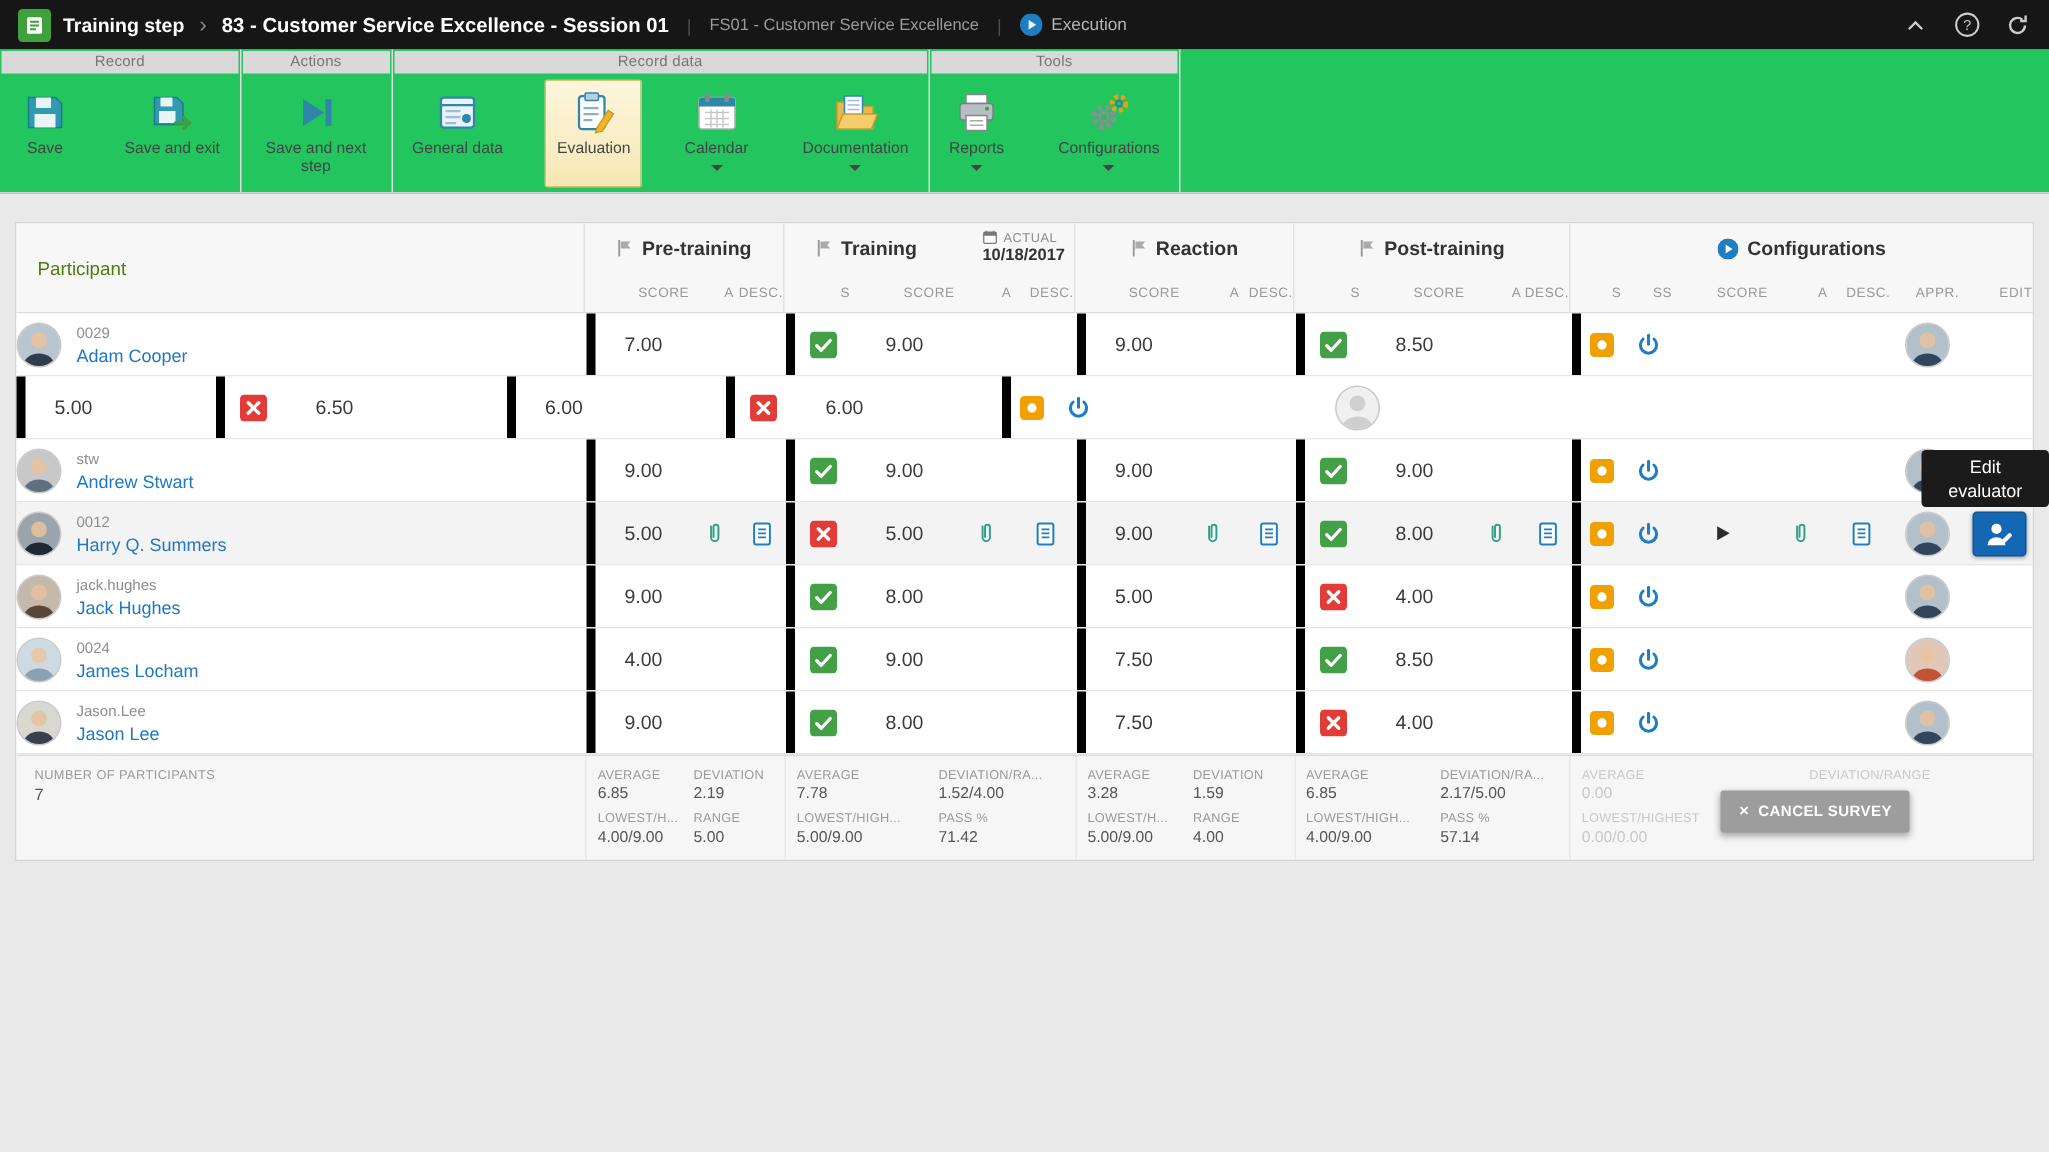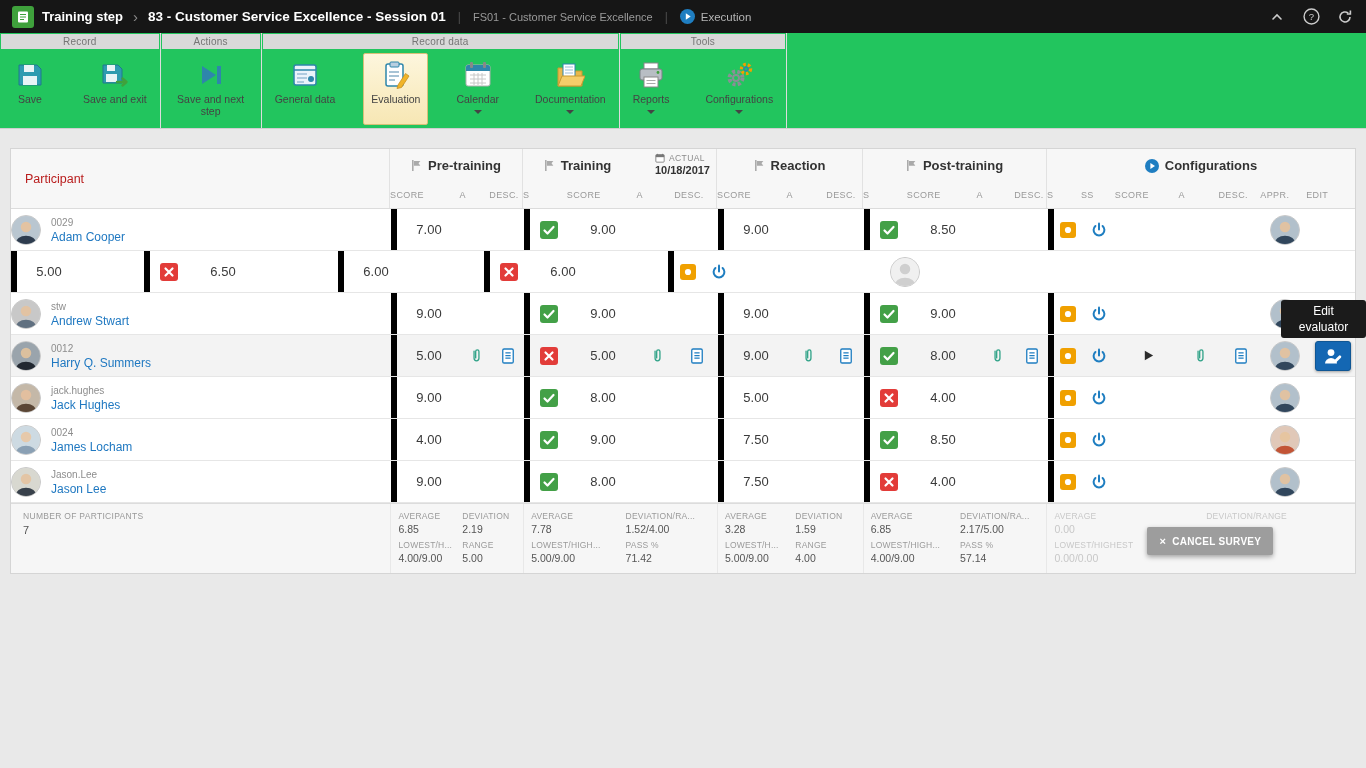--- a/index.html
+++ b/index.html
@@ -25,30 +25,30 @@
   .rgroup-buttons { flex:1; display:flex; align-items:stretch; padding:4px 5px 3px; gap:20px; }
   .rbtn { display:flex; flex-direction:column; align-items:center; gap:3px; padding:6px 7px 2px; background:none; border:1px solid transparent; font-size:10.5px; color:#444; min-width:50px; font-family:inherit; cursor:pointer; }
   .rbtn .ric { width:30px; height:30px; flex:none; }
   .rbtn .lbl { text-align:center; line-height:12px; max-width:74px; }
   .rbtn.sel { background:linear-gradient(#fdf6dd,#f7e7b4); border:1px solid #d8c078; border-radius:2px; }
   .caret { width:0; height:0; border-left:4px solid transparent; border-right:4px solid transparent; border-top:4px solid #444; margin-top:2px; }
 
   
   .table { position:absolute; left:10px; top:148px; width:1346px; background:#fff; border:1px solid #d5d5d5; z-index:5; }
   .thead { display:flex; background:#f7f7f7; border-bottom:1px solid #dcdcdc; height:60px; }
-  .hpart { width:380px; display:flex; align-items:center; padding-left:14px; font-size:12.5px; color:#b91c1c; }
+  .hpart { width:380px; display:flex; align-items:center; padding-left:14px; font-size:12.5px; color:#4d7c0f; }
   .hgroup { display:flex; flex-direction:column; border-left:1px solid #e2e2e2; }
   .gw133{width:133px}.gw194{width:194px}.gw146{width:146px}.gw184{width:184px}.gw309{width:309px}
   .gtitle { height:34px; display:flex; align-items:center; justify-content:center; gap:6px; font-weight:bold; font-size:13px; color:#333; position:relative; }
   .gtitle.training { padding-right:84px; }
   .actual { position:absolute; right:6px; top:4px; text-align:left; font-weight:normal; }
   .actual-top { display:flex; align-items:center; gap:4px; font-size:8.5px; color:#8a8a8a; letter-spacing:.4px; }
   .actual-date { font-size:11px; color:#333; font-weight:bold; margin-top:1px;text-align:center; }
   .gsubs { height:26px; display:flex; align-items:center; }
-  .gsubs span { font-size:9px; color:#999; text-align:left; letter-spacing:.4px; }
+  .gsubs span { font-size:9px; color:#999; text-align:right; letter-spacing:.4px; }
   .w30{width:30px}.w32{width:32px}.w33{width:33px}.w34{width:34px}.w36{width:36px}.w38{width:38px}
   .w40{width:40px}.w42{width:42px}.w44{width:44px}.w46{width:46px}.w49{width:49px}.w64{width:64px}.w70{width:70px}
 
   .tbody .trow { display:flex; height:42px; border-bottom:1px solid #e6e6e6; background:#fff; }
   .trow.hl { background:#f3f3f3; }
   .cell { display:flex; align-items:center; justify-content:center; height:100%; flex:none; }
   .c-part { width:380px; justify-content:flex-start; padding-left:0; }
   .num { font-size:13px; color:#3a3a3a; }
   .gb { border-left:6px solid #000000; }
   .avatar { width:30px; height:30px; border-radius:50%; overflow:hidden; border:1px solid #c9c9c9; flex:none; background:#ddd; }

